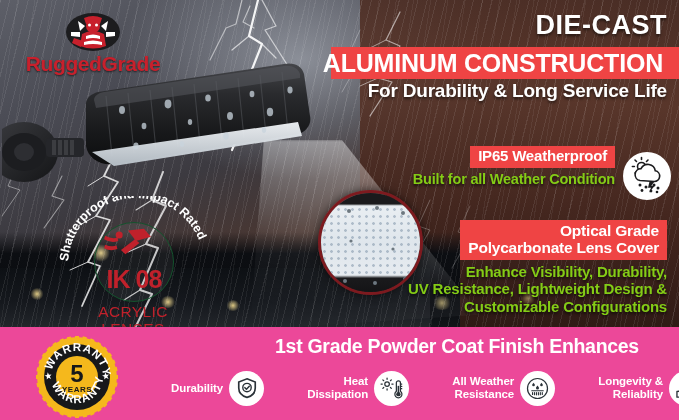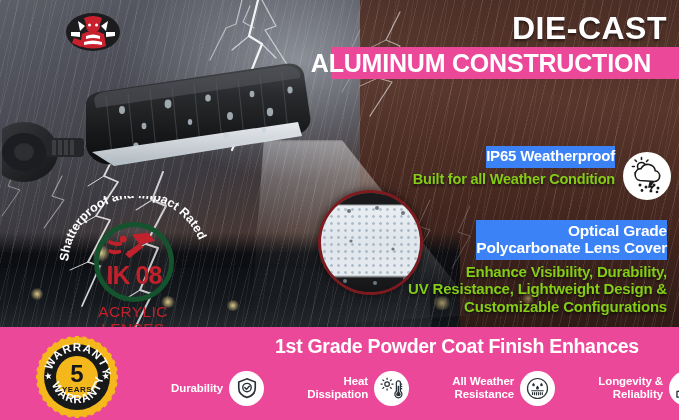--- a/index.html
+++ b/index.html
@@ -63,57 +63,57 @@
   
   .logo{position:absolute;left:18px;top:12px;width:150px;height:62px;text-align:center;}
   .logo-mark{position:relative;width:58px;height:42px;margin:0 auto;}
   .logo-text{
     font-size:21px;font-weight:bold;color:#c8202c;letter-spacing:-.4px;
     text-shadow:0 1px 2px rgba(0,0,0,.6);margin-top:-2px;
   }
   
   .headline{position:absolute;right:12px;top:12px;width:410px;text-align:right;}
   .die-cast{
-    font-size:32px;font-weight:bold;color:#ffffff;letter-spacing:.5px;line-height:1;
+    font-size:27px;font-weight:bold;color:#ffffff;letter-spacing:.5px;line-height:1;
     text-shadow:0 2px 3px rgba(0,0,0,.55);
   }
   .redbar{
     position:absolute;left:331px;top:47px;width:348px;height:32px;
-    background:#ec4899;display:flex;align-items:center;justify-content:flex-end;
-    padding-right:28px;
+    background:#ef4444;display:flex;align-items:center;justify-content:flex-end;
+    padding-right:16px;
   }
   .redbar span{
     font-size:25px;font-weight:bold;color:#fff;letter-spacing:-.2px;white-space:nowrap;
   }
   .subhead{
     position:absolute;right:12px;top:80px;width:420px;text-align:right;
     font-size:19px;font-weight:bold;color:#fff;letter-spacing:-.2px;
     text-shadow:0 2px 3px rgba(0,0,0,.6);
   }
   
   .callout{position:absolute;text-align:right;}
   .tagline{
-    display:inline-block;background:#3b82f6;color:#fff;font-weight:bold;
-    padding:2px 0 3px;line-height:1.12;font-size:15px;letter-spacing:-.2px;
+    display:inline-block;background:#ef4444;color:#fff;font-weight:bold;
+    padding:2px 8px 3px;line-height:1.12;font-size:15px;letter-spacing:-.2px;
   }
   .calltxt{
     color:#84cc16;font-weight:bold;font-size:14.5px;line-height:1.18;letter-spacing:-.2px;
     text-shadow:0 2px 3px rgba(0,0,0,.7);margin-top:3px;
   }
   .ip65{right:64px;top:146px;width:230px;}
   .wicon{
     position:absolute;right:8px;top:152px;width:48px;height:48px;border-radius:50%;
     background:#fff;display:flex;align-items:center;justify-content:center;
   }
   .optical{right:12px;top:220px;width:300px;}
   
   .ikwrap{position:absolute;left:58px;top:200px;width:150px;height:120px;}
   .ikcircle{
     position:absolute;left:36px;top:22px;width:80px;height:80px;border-radius:50%;
-    border:5px solid #14532d;background:rgba(255,255,255,.06);
+    border:1px solid #14532d;background:rgba(255,255,255,.06);
     display:flex;align-items:flex-end;justify-content:center;
   }
   .ik-label{
     font-size:25px;font-weight:bold;color:#c0212b;line-height:1;margin-bottom:9px;
     letter-spacing:-1px;
   }
   .acrylic{
     position:absolute;left:0;top:104px;width:150px;text-align:center;
     font-size:15.5px;font-weight:normal;color:#c0212b;line-height:1.08;letter-spacing:.4px;
   }
@@ -287,28 +287,30 @@
           <path d="M10 26 l9 3 -2 6 -9 -4 z"></path>
         </g>
         <g fill="#ffffff">
           <circle cx="25.5" cy="13" r="1.5"></circle>
             <circle cx="32.5" cy="13" r="1.5"></circle>
           <path d="M22 24 q7 -3 14 0 l0 3 q-7 -2 -14 0 z"></path>
           <path d="M20 30 q9 -3 18 0 l0 3 q-9 -2 -18 0 z"></path>
         </g>
       </svg>
     </div>
+    <div class="logo-text">RuggedGrade</div>
   </div>
 
   <div class="headline">
     <div class="die-cast">DIE-CAST</div>
   </div>
   <div class="redbar">
     <span>ALUMINUM CONSTRUCTION</span>
   </div>
+  <div class="subhead">For Durability &amp; Long Service Life</div>
 
   <div class="callout ip65">
     <div class="tagline">IP65 Weatherproof</div>
     <div class="calltxt">Built for all Weather
 Condition</div>
   </div>
   <div class="wicon">
     <svg viewBox="0 0 40 40" width="40" height="40">
       <g stroke="#1b1b1d" stroke-width="1.6" fill="none" stroke-linecap="round">
         <circle cx="14.5" cy="10.5" r="4"></circle>

